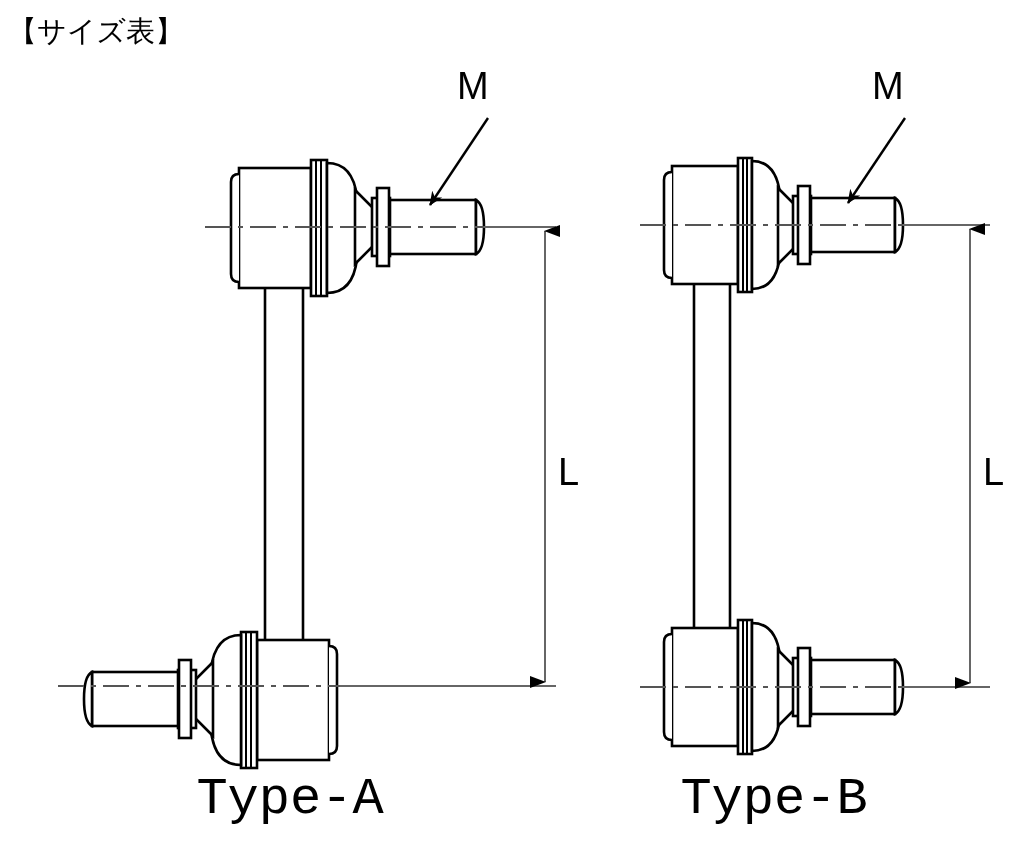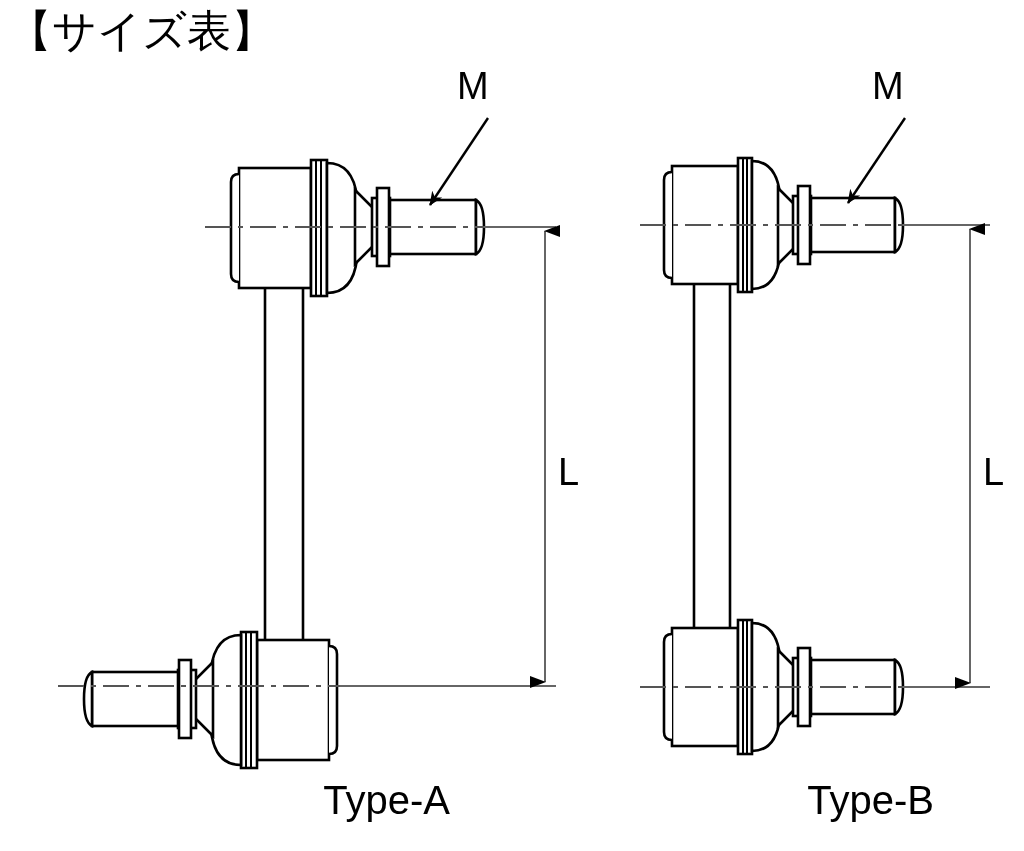--- a/index.html
+++ b/index.html
@@ -4,31 +4,31 @@
 <style>
   html,body{margin:0;padding:0;background:#ffffff;}
   body{
     width:1024px;height:851px;position:relative;overflow:hidden;
     font-family:"Liberation Sans","DejaVu Sans",sans-serif;
     color:#000;
   }
 
   .title{
     position:absolute;left:8px;top:8px;
-    font-size:44px;line-height:46px;font-weight:400;
+    font-size:29px;line-height:46px;font-weight:400;
     letter-spacing:0px;white-space:nowrap;
     font-family:"DejaVu Sans","Liberation Sans",sans-serif;
   }
 
   .stage{position:absolute;left:0;top:0;width:1024px;height:851px;}
   svg.draw{position:absolute;left:0;top:0;width:1024px;height:851px;display:block;}
 
   .caption{
-    position:absolute;text-align:right;
-    font-size:40px;line-height:44px;white-space:nowrap;
+    position:absolute;text-align:center;
+    font-size:52px;line-height:44px;white-space:nowrap;font-family:Liberation Mono, monospace;
   }
   .cap-a{left:130px;top:778px;width:320px;}
   .cap-b{left:614px;top:778px;width:320px;}
 
   .dimlabel{
     position:absolute;font-size:38px;line-height:40px;white-space:nowrap;
   }
   .m-a{left:457px;top:66px;}
   .m-b{left:872px;top:66px;}
   .l-a{left:558px;top:452px;}

